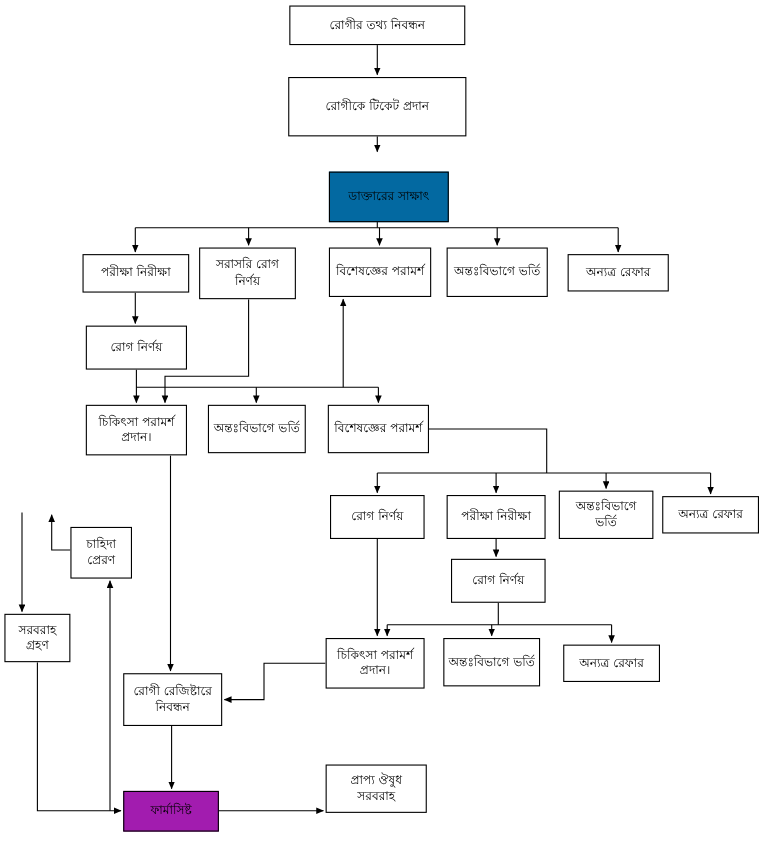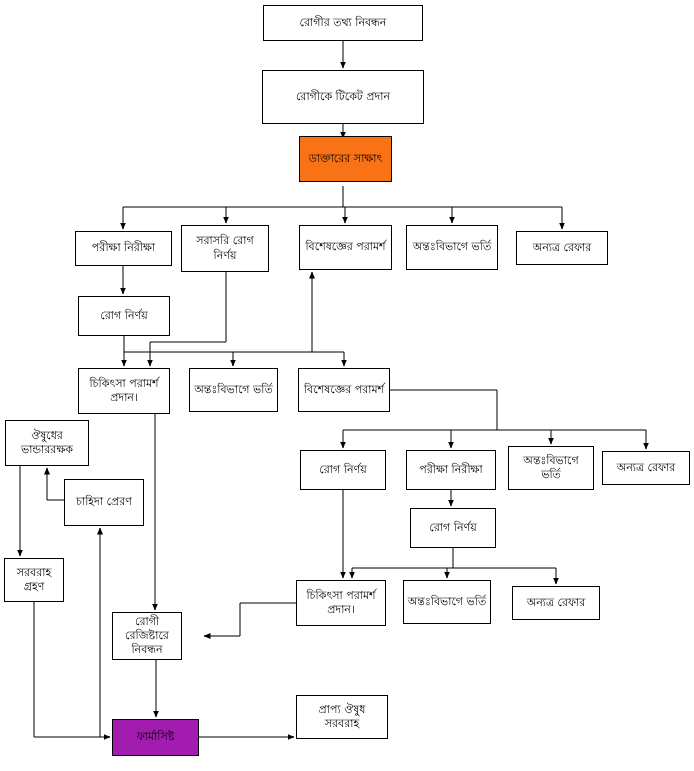--- a/index.html
+++ b/index.html
@@ -71,37 +71,36 @@
       <polyline points="155,414 155,610" fill="none" stroke="#000000" stroke-width="1" marker-end="url(#arr)"></polyline>
       <polyline points="156,660 156,717" fill="none" stroke="#000000" stroke-width="1" marker-end="url(#arr)"></polyline>
       <polyline points="199,737 294,737" fill="none" stroke="#000000" stroke-width="1" marker-end="url(#arr)"></polyline>
       <polyline points="34,602 34,737 110,737" fill="none" stroke="#000000" stroke-width="1" marker-end="url(#arr)"></polyline>
       <polyline points="100,737 100,528" fill="none" stroke="#000000" stroke-width="1" marker-end="url(#arr)"></polyline>
       <polyline points="64,500 47,500 47,468" fill="none" stroke="#000000" stroke-width="1" marker-end="url(#arr)"></polyline>
       <polyline points="20,466 20,556" fill="none" stroke="#000000" stroke-width="1" marker-end="url(#arr)"></polyline>
     </svg>
     <div class="node" style="left: 263px; top: 5px; width: 160px; height: 36px; background: rgb(255, 255, 255); border-color: rgb(0, 0, 0);">রোগীর তথ্য নিবন্ধন</div>
     <div class="node" style="left: 262px; top: 70px; width: 162px; height: 54px; background: rgb(255, 255, 255); border-color: rgb(0, 0, 0);">রোগীকে টিকেট প্রদান</div>
-    <div class="node" style="left: 299px; top: 136px; width: 93px; height: 46px; background: #f97316; border-color: rgb(0, 0, 0);">ডাক্তারের সাক্ষাৎ</div>
+    <div class="node" style="left: 299px; top: 156px; width: 109px; height: 46px; background: #0369a1; border-color: rgb(0, 0, 0);">ডাক্তারের সাক্ষাৎ</div>
     <div class="node" style="left: 75px; top: 231px; width: 97px; height: 35px; background: rgb(255, 255, 255); border-color: rgb(0, 0, 0);">পরীক্ষা নিরীক্ষা</div>
     <div class="node" style="left: 181px; top: 225px; width: 88px; height: 47px; background: rgb(255, 255, 255); border-color: rgb(0, 0, 0);">সরাসরি রোগ নির্ণয়</div>
     <div class="node" style="left: 299px; top: 225px; width: 93px; height: 45px; background: rgb(255, 255, 255); border-color: rgb(0, 0, 0);">বিশেষজ্ঞের পরামর্শ</div>
     <div class="node" style="left: 406px; top: 225px; width: 92px; height: 45px; background: rgb(255, 255, 255); border-color: rgb(0, 0, 0);">অন্তঃবিভাগে ভর্তি</div>
     <div class="node" style="left: 516px; top: 231px; width: 92px; height: 34px; background: rgb(255, 255, 255); border-color: rgb(0, 0, 0);">অন্যত্র রেফার</div>
     <div class="node" style="left: 78px; top: 296px; width: 92px; height: 40px; background: rgb(255, 255, 255); border-color: rgb(0, 0, 0);">রোগ নির্ণয়</div>
     <div class="node" style="left: 78px; top: 368px; width: 92px; height: 46px; background: rgb(255, 255, 255); border-color: rgb(0, 0, 0);">চিকিৎসা পরামর্শ প্রদান।</div>
     <div class="node" style="left: 189px; top: 368px; width: 89px; height: 44px; background: rgb(255, 255, 255); border-color: rgb(0, 0, 0);">অন্তঃবিভাগে ভর্তি</div>
     <div class="node" style="left: 298px; top: 368px; width: 92px; height: 44px; background: rgb(255, 255, 255); border-color: rgb(0, 0, 0);">বিশেষজ্ঞের পরামর্শ</div>
-    <div class="node" style="left: 5px; top: 420px; width: 84px; height: 46px; background: rgb(255, 255, 255); border-color: rgb(0, 0, 0);">ঔষুধের ভান্ডাররক্ষক</div>
-    <div class="node" style="left: 64px; top: 479px; width: 80px; height: 47px; background: rgb(255, 255, 255); border-color: rgb(0, 0, 0);">চাহিদা প্রেরণ</div>
+    <div class="node" style="left: 64px; top: 479px; width: 56px; height: 47px; background: rgb(255, 255, 255); border-color: rgb(0, 0, 0);">চাহিদা প্রেরণ</div>
     <div class="node" style="left: 300px; top: 450px; width: 86px; height: 40px; background: rgb(255, 255, 255); border-color: rgb(0, 0, 0);">রোগ নির্ণয়</div>
     <div class="node" style="left: 406px; top: 450px; width: 90px; height: 40px; background: rgb(255, 255, 255); border-color: rgb(0, 0, 0);">পরীক্ষা নিরীক্ষা</div>
     <div class="node" style="left: 508px; top: 446px; width: 86px; height: 44px; background: rgb(255, 255, 255); border-color: rgb(0, 0, 0);">অন্তঃবিভাগে ভর্তি</div>
     <div class="node" style="left: 602px; top: 451px; width: 88px; height: 34px; background: rgb(255, 255, 255); border-color: rgb(0, 0, 0);">অন্যত্র রেফার</div>
     <div class="node" style="left: 410px; top: 508px; width: 86px; height: 40px; background: rgb(255, 255, 255); border-color: rgb(0, 0, 0);">রোগ নির্ণয়</div>
     <div class="node" style="left: 4px; top: 558px; width: 60px; height: 44px; background: rgb(255, 255, 255); border-color: rgb(0, 0, 0);">সরবরাহ গ্রহণ</div>
     <div class="node" style="left: 296px; top: 580px; width: 90px; height: 46px; background: rgb(255, 255, 255); border-color: rgb(0, 0, 0);">চিকিৎসা পরামর্শ প্রদান।</div>
     <div class="node" style="left: 403px; top: 580px; width: 88px; height: 44px; background: rgb(255, 255, 255); border-color: rgb(0, 0, 0);">অন্তঃবিভাগে ভর্তি</div>
     <div class="node" style="left: 512px; top: 586px; width: 88px; height: 34px; background: rgb(255, 255, 255); border-color: rgb(0, 0, 0);">অন্যত্র রেফার</div>
-    <div class="node" style="left: 112px; top: 612px; width: 70px; height: 48px; background: rgb(255, 255, 255); border-color: rgb(0, 0, 0);">রোগী রেজিষ্টারে নিবন্ধন</div>
+    <div class="node" style="left: 112px; top: 612px; width: 90px; height: 48px; background: rgb(255, 255, 255); border-color: rgb(0, 0, 0);">রোগী রেজিষ্টারে নিবন্ধন</div>
     <div class="node" style="left: 112px; top: 719px; width: 87px; height: 37px; background: #a21caf; border-color: rgb(0, 0, 0);">ফার্মাসিষ্ট</div>
     <div class="node" style="left: 296px; top: 695px; width: 92px; height: 44px; background: rgb(255, 255, 255); border-color: rgb(0, 0, 0);">প্রাপ্য ঔষুধ সরবরাহ</div>
   </div>
 
 </body></html>

